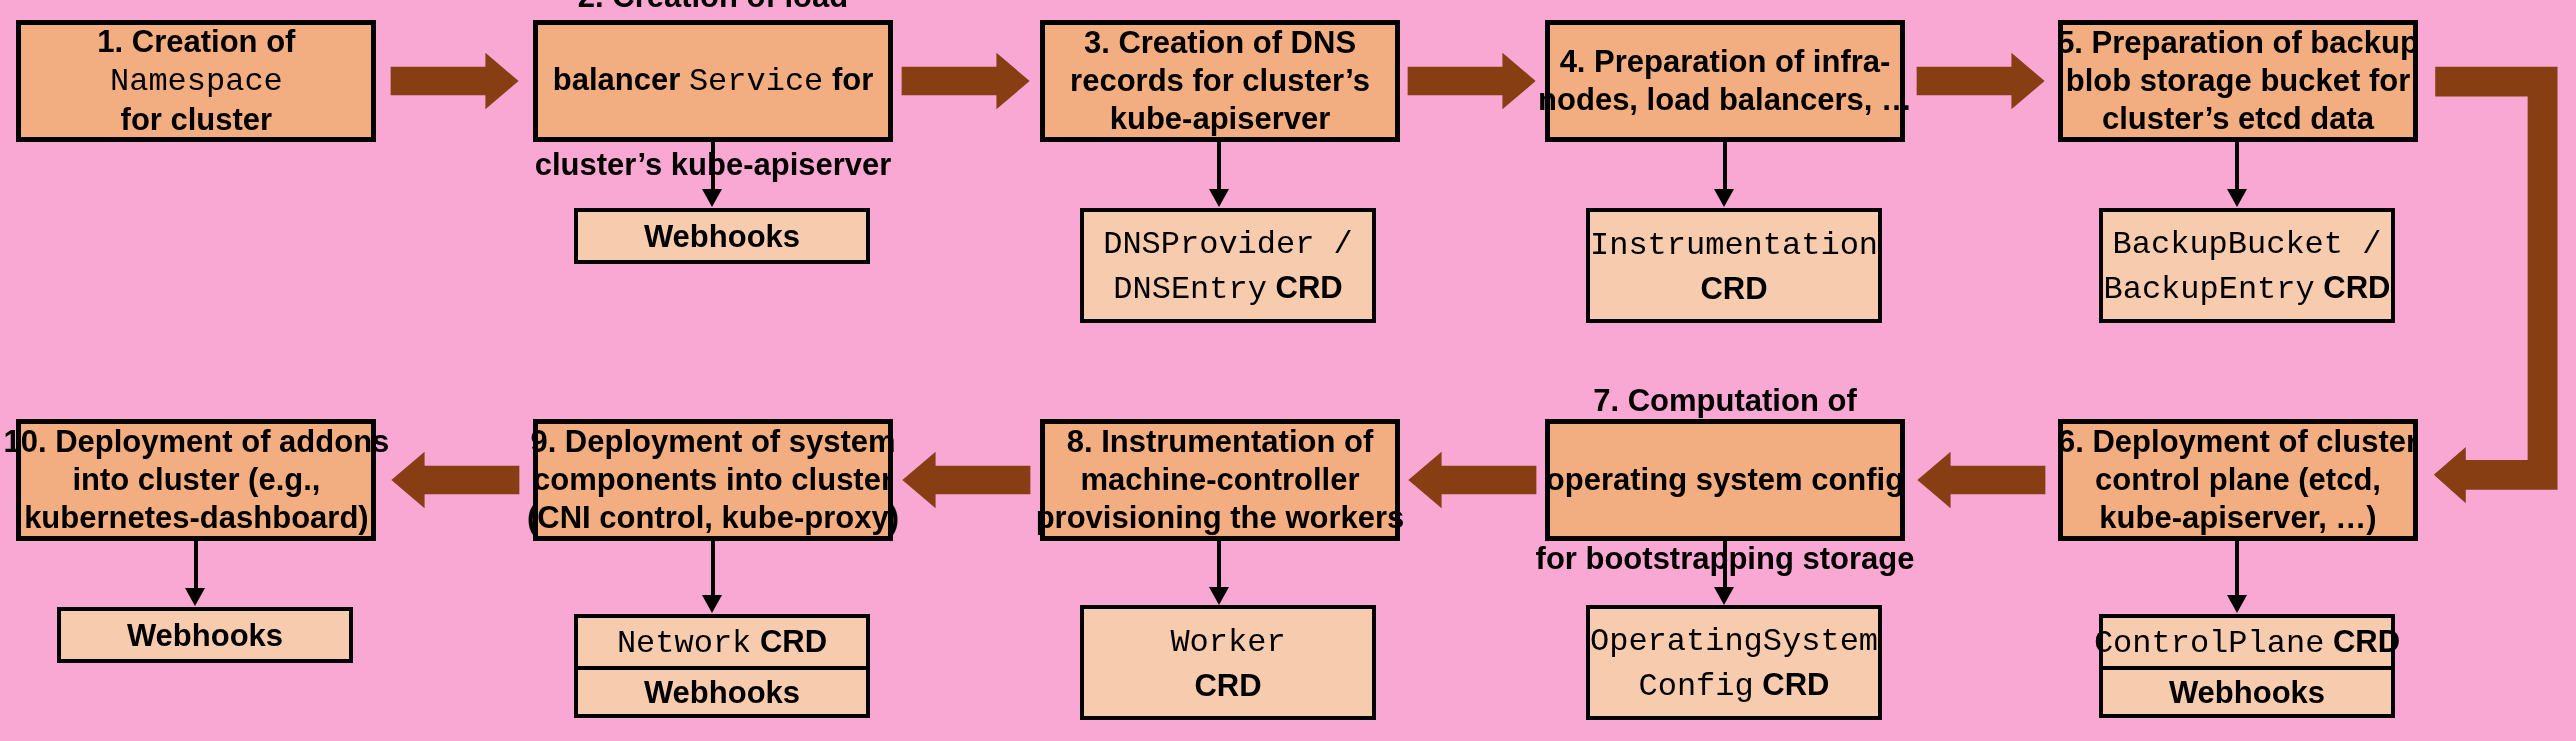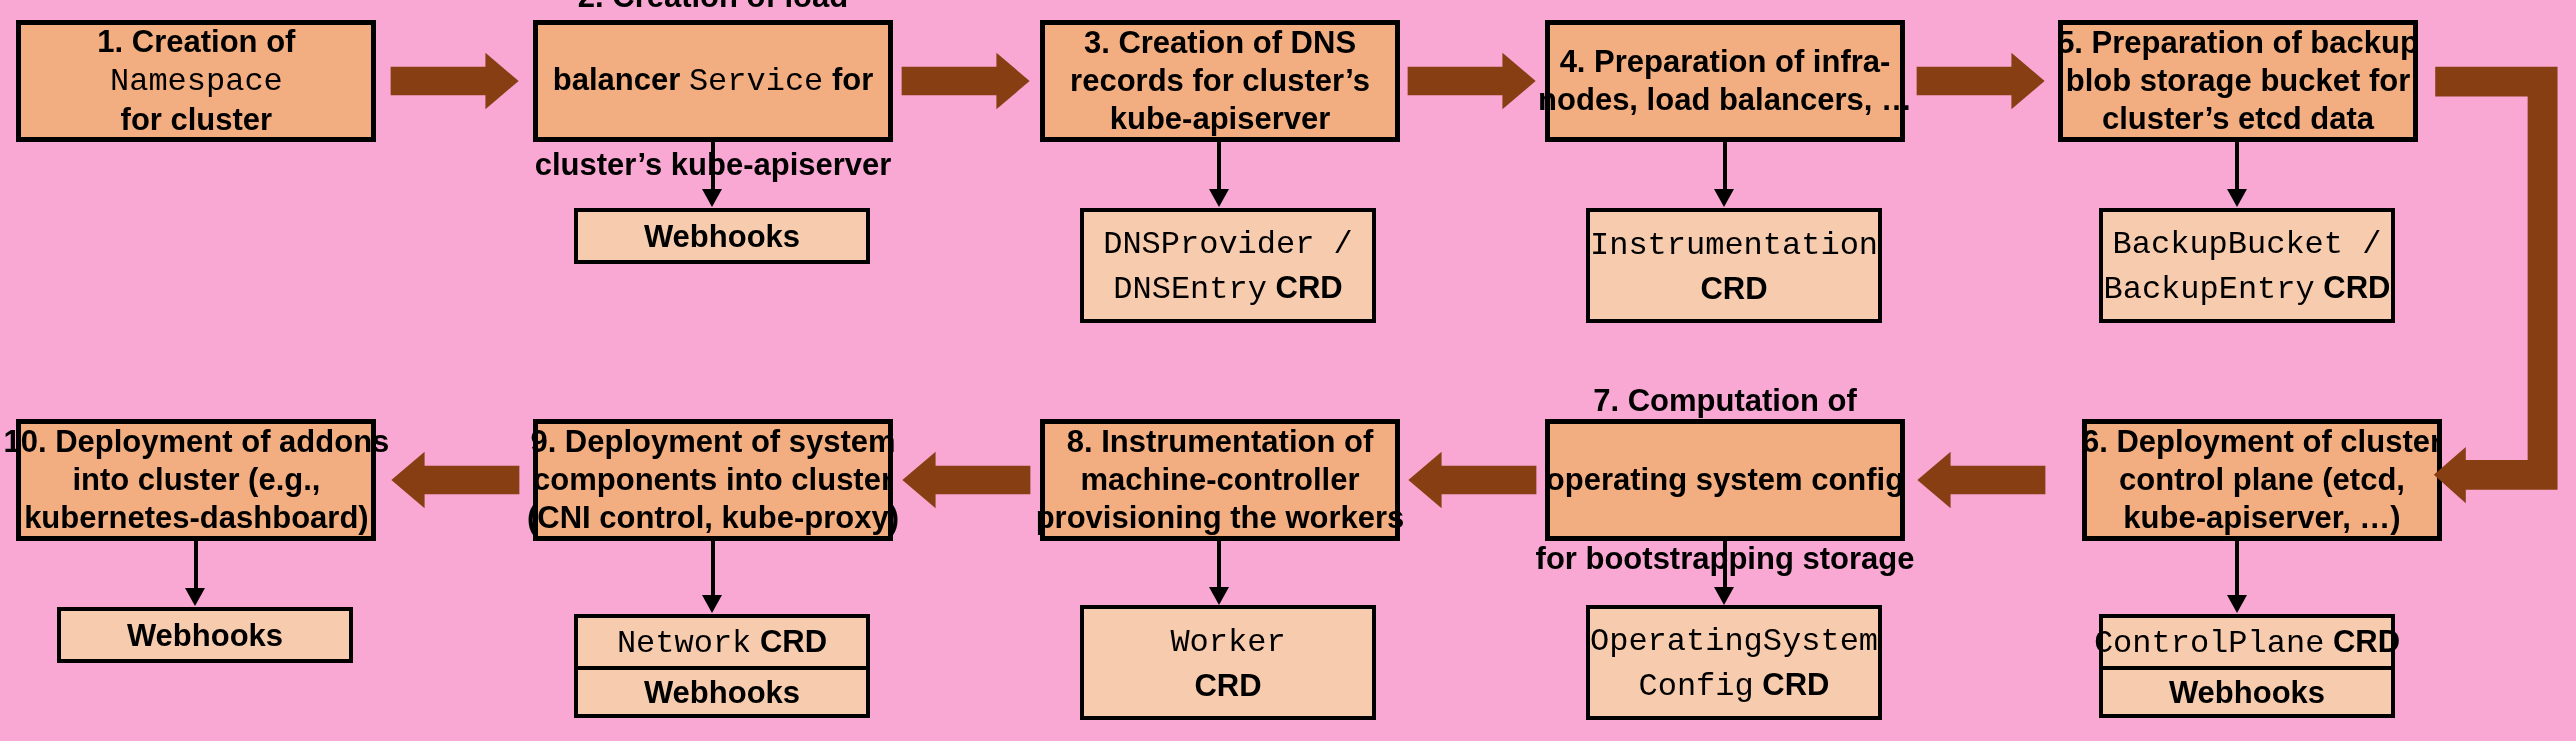--- a/index.html
+++ b/index.html
@@ -114,21 +114,21 @@
         <div class="line"><span class="sans">cluster’s etcd data</span></div>
       </div>
       <div class="sub-stack" style="left: 2099px; top: 208px;">
         <div class="sub-row" style="height: 107px;">
           <div class="line"><span class="mono">BackupBucket /</span></div>
           <div class="line"><span class="mono">BackupEntry</span><span class="sans"> CRD</span></div>
         </div>
       </div>
       <div class="connector-line" style="left: 2235px; top: 142px; height: 48px;"></div>
       <div class="connector-head" style="left: 2227px; top: 189px;"></div>
-      <div class="step-box" style="left: 2058px; top: 419px; margin-left: 24px;">
+      <div class="step-box" style="left: 2058px; top: 419px;">
         <div class="line"><span class="sans">6. Deployment of cluster</span></div>
         <div class="line"><span class="sans">control plane (etcd,</span></div>
         <div class="line"><span class="sans">kube-apiserver, …)</span></div>
       </div>
       <div class="sub-stack" style="left: 2099px; top: 614px;">
         <div class="sub-row" style="height: 48px;">
           <div class="line"><span class="mono">ControlPlane</span><span class="sans"> CRD</span></div>
         </div>
         <div class="sub-row" style="height: 48px;">
           <div class="line"><span class="sans">Webhooks</span></div>

